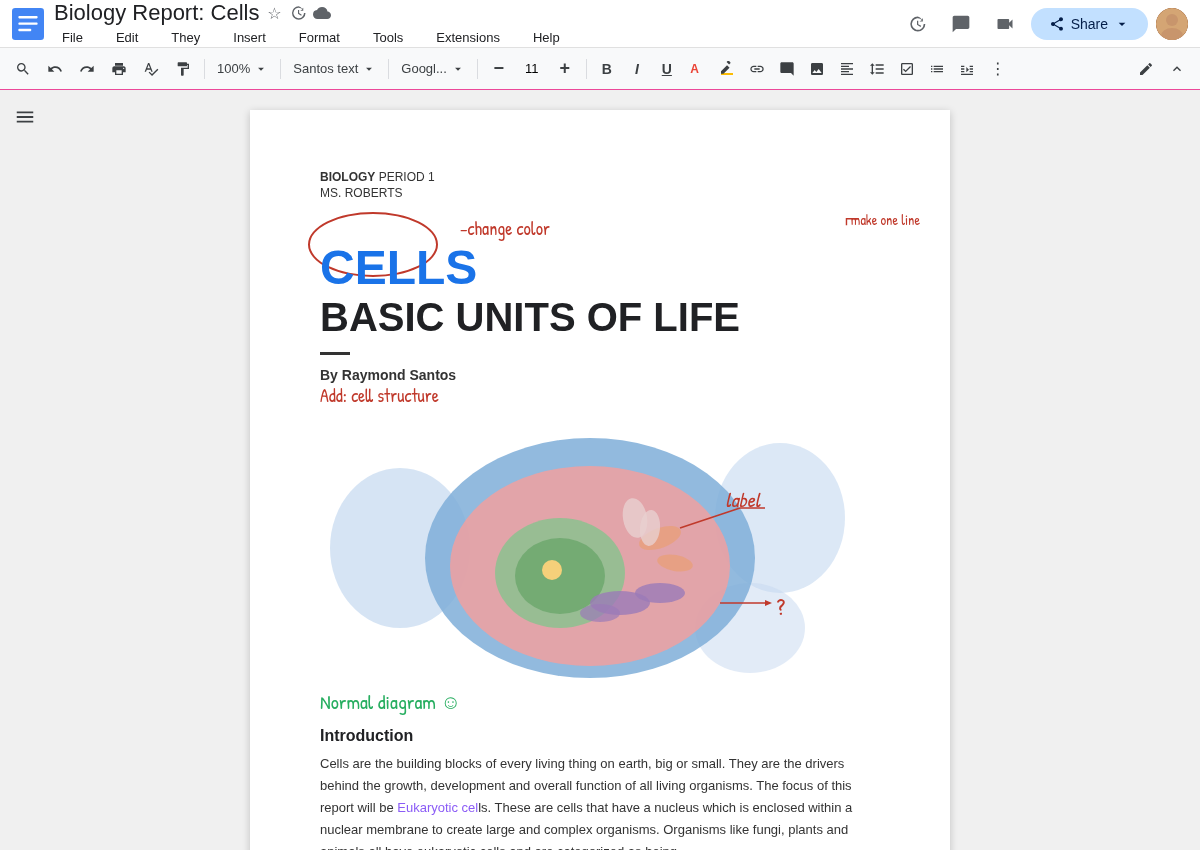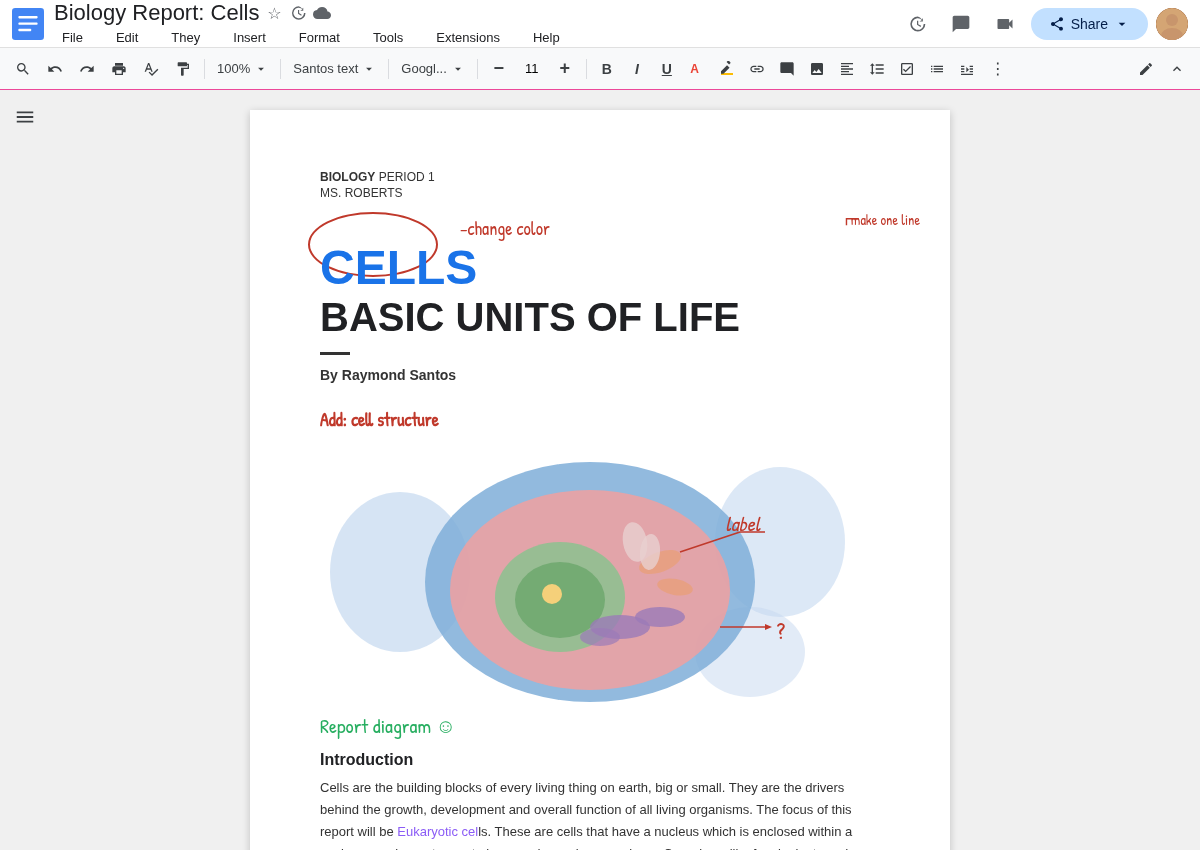--- a/index.html
+++ b/index.html
@@ -168,21 +168,21 @@
     }
     .doc-divider {
       width: 30px;
       height: 3px;
       background: #333;
       margin: 12px 0;
     }
     .by-author {
       font-size: 14px;
       color: #333;
-      margin-bottom: 24px;
+      margin-bottom: 0;
     }
 
     
     #cell-diagram {
       width: 530px;
       height: 250px;
       position: relative;
       margin: 10px 0 20px 0;
     }
 
@@ -474,21 +474,21 @@
 
         <div class="title-basic" style="position:relative;">BASIC UNITS OF LIFE</div>
       </div>
 
       <div class="doc-divider"></div>
 
       <div class="by-author">
         <strong>By Raymond Santos</strong>
       </div>
 
-      <div style="position:relative; margin-bottom: 8px; font-weight: bold;">
+      <div style="position:relative; margin-bottom: 8px;">
         <span class="annotation" style="position:relative; font-size:18px;">Add: cell structure</span>
       </div>
 
       <div id="cell-diagram" style="position:relative; width:530px; height:260px; margin-bottom:10px;">
         <svg class="cell-svg" viewBox="0 0 530 260" xmlns="http://www.w3.org/2000/svg">
 
           <ellipse cx="80" cy="130" rx="70" ry="80" fill="#c5d8f0" opacity="0.7"></ellipse>
           <ellipse cx="460" cy="100" rx="65" ry="75" fill="#c5d8f0" opacity="0.6"></ellipse>
           <ellipse cx="430" cy="210" rx="55" ry="45" fill="#c5d8f0" opacity="0.5"></ellipse>
 
@@ -519,21 +519,21 @@
           <polygon points="445,182 452,185 445,188" fill="#c0392b"></polygon>
         </svg>
 
         
         <span class="annotation" style="position:absolute; top:68px; right:90px; font-size:20px; font-style:italic;">label</span>
         
         <span class="annotation" style="position:absolute; bottom:55px; right:65px; font-size:24px;">?</span>
       </div>
 
       <div style="margin-bottom: 12px;">
-        <span class="annotation-green">Report diagram ☺</span>
+        <span class="annotation-green">Normal diagram ☺</span>
       </div>
 
       <div class="intro-heading">Introduction</div>
       <div class="intro-text">
         <span>Cells are the building blocks of every living thing on earth, big or small. They are the drivers behind the growth, development and overall function of all living organisms. The focus of this report will be </span><a class="link-text" href="#">Eukaryotic cel</a><span>ls. These are cells that have a nucleus which is enclosed within a nuclear membrane to create large and complex organisms. Organisms like fungi, plants and animals all have eukaryotic cells and are categorized as being </span>
       </div>
 
     </div>
   </div>
 

